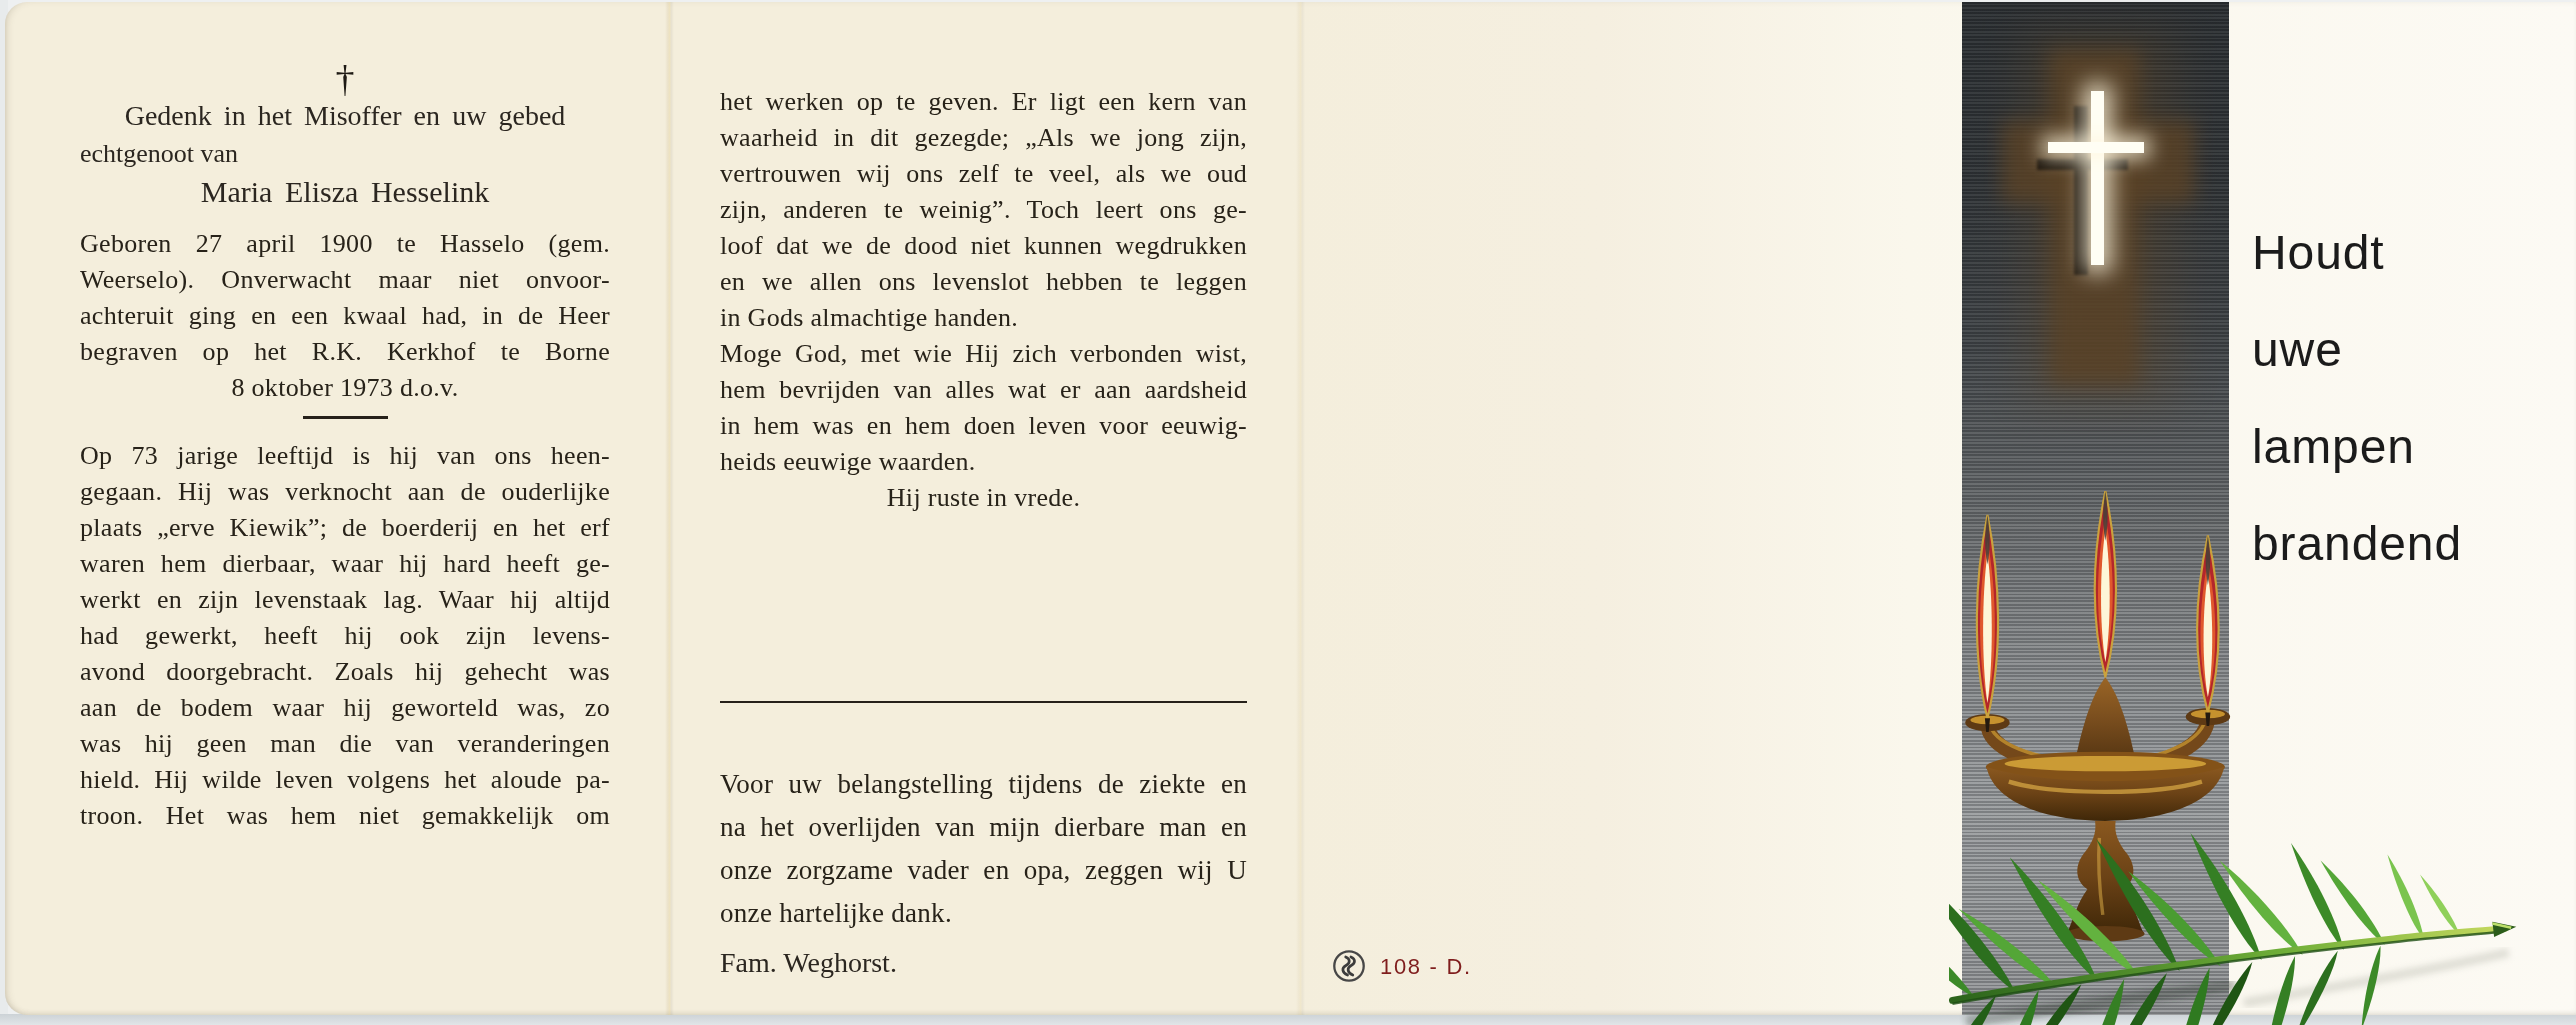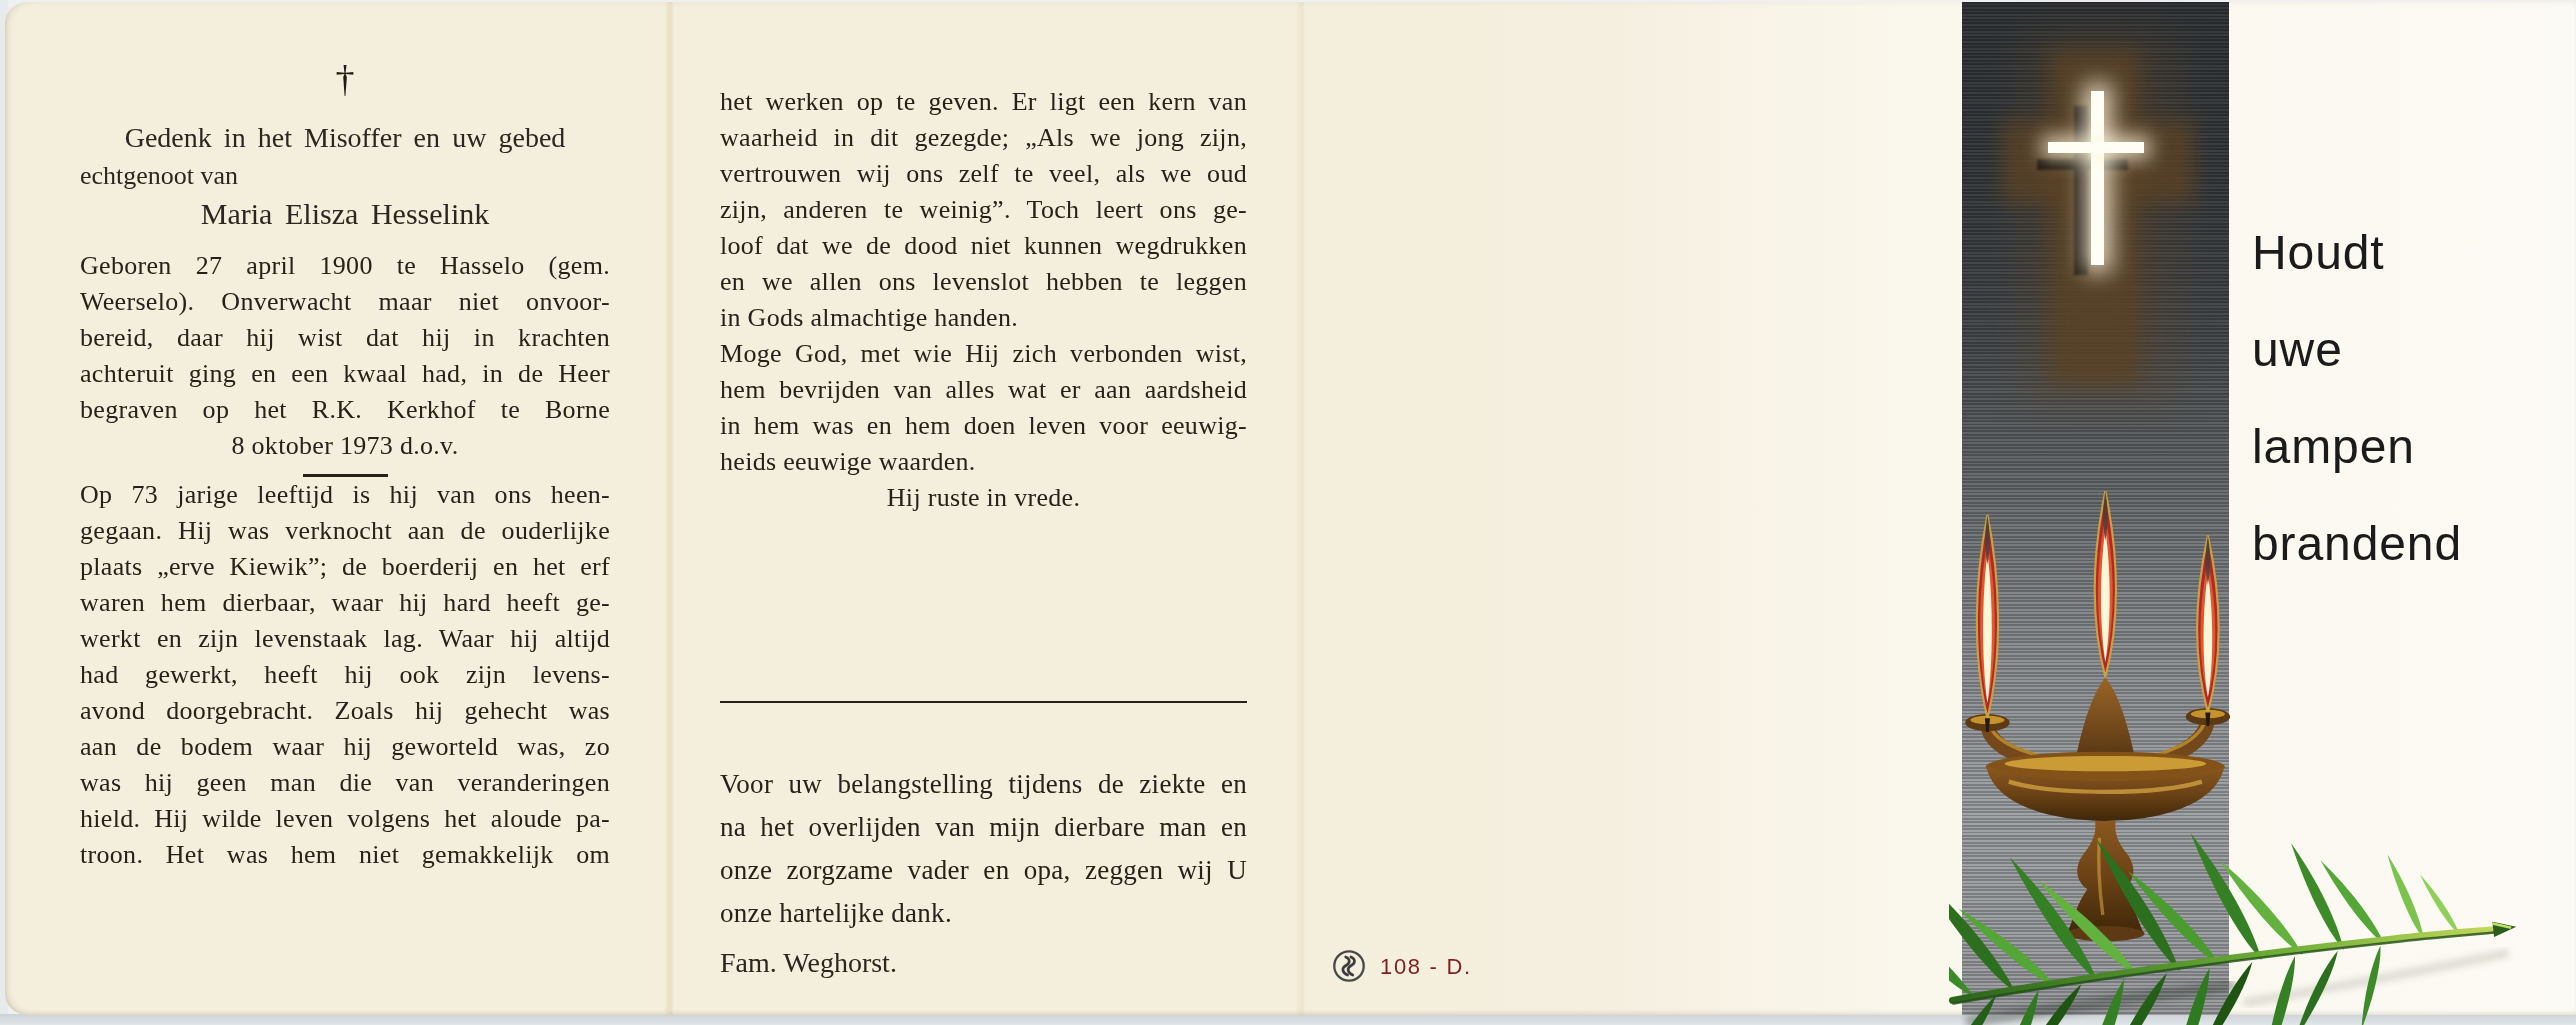--- a/index.html
+++ b/index.html
@@ -24,27 +24,27 @@
 
   
   .ln{font-size:26px;line-height:36px;letter-spacing:0.3px;color:#272219;}
   .a-j{text-align:justify;text-align-last:justify;}
   .a-l{text-align:left;}
   .a-c{text-align:center;}
 
   
   .panel-left{position:absolute;left:80px;top:60px;width:530px;}
   .cross-glyph{font-size:38px;line-height:39px;text-align:center;color:#1e1a14;}
-  .intro{margin-top:22px;font-size:28px;line-height:34px;text-align:center;word-spacing:5.1px;}
+  .intro{font-size:28px;line-height:34px;text-align:center;word-spacing:5.1px;}
   .dname{margin-top:5.1px;font-size:38px;line-height:44px;text-align:center;word-spacing:6.8px;}
   .relation{margin-top:4px;font-size:26px;line-height:34px;text-align:left;}
   .spouse{margin-top:1.7px;font-size:30px;line-height:38px;text-align:center;word-spacing:5.1px;}
   .para.p1{margin-top:15.4px;}
   .sdivider{margin:10.3px auto 0;width:85px;border-top:3.4px solid #26211a;}
-  .para.p2{}
+  .para.p2{margin-top:19px;}
 
   
   .panel-middle{position:absolute;left:720px;top:84px;width:527px;}
   .thanks-divider{margin-top:185px;border:none;border-top:2.6px solid #26211a;width:100%;}
   .thanks{margin-top:60px;}
   .thanks .ln{font-size:27px;line-height:43px;}
   .signature{margin-top:8.5px;font-size:28px;line-height:38px;padding-right:5.1px;font-family:Liberation Serif, serif;}
 
   
   .printer-mark{position:absolute;left:1330px;top:947px;width:38px;height:38px;}
@@ -88,21 +88,20 @@
   </div>
 
   <div class="panel-left">
     <div class="cross-glyph">†</div>
     <div class="intro">Gedenk in het Misoffer en uw gebed</div>
     <div class="relation">echtgenoot van</div>
     <div class="spouse">Maria Elisza Hesselink</div>
     <div class="para p1">
         <div class="ln a-j">Geboren 27 april 1900 te Hasselo (gem.</div>
         <div class="ln a-j">Weerselo). Onverwacht maar niet onvoor-</div>
-        <div class="ln a-j">bereid, daar hij wist dat hij in krachten</div>
         <div class="ln a-j">achteruit ging en een kwaal had, in de Heer</div>
         <div class="ln a-j">begraven op het R.K. Kerkhof te Borne</div>
         <div class="ln a-c">8 oktober 1973 d.o.v.</div>
       </div>
     <div class="sdivider"></div>
     <div class="para p2">
         <div class="ln a-j">Op 73 jarige leeftijd is hij van ons heen-</div>
         <div class="ln a-j">gegaan. Hij was verknocht aan de ouderlijke</div>
         <div class="ln a-j">plaats „erve Kiewik”; de boerderij en het erf</div>
         <div class="ln a-j">waren hem dierbaar, waar hij hard heeft ge-</div>

